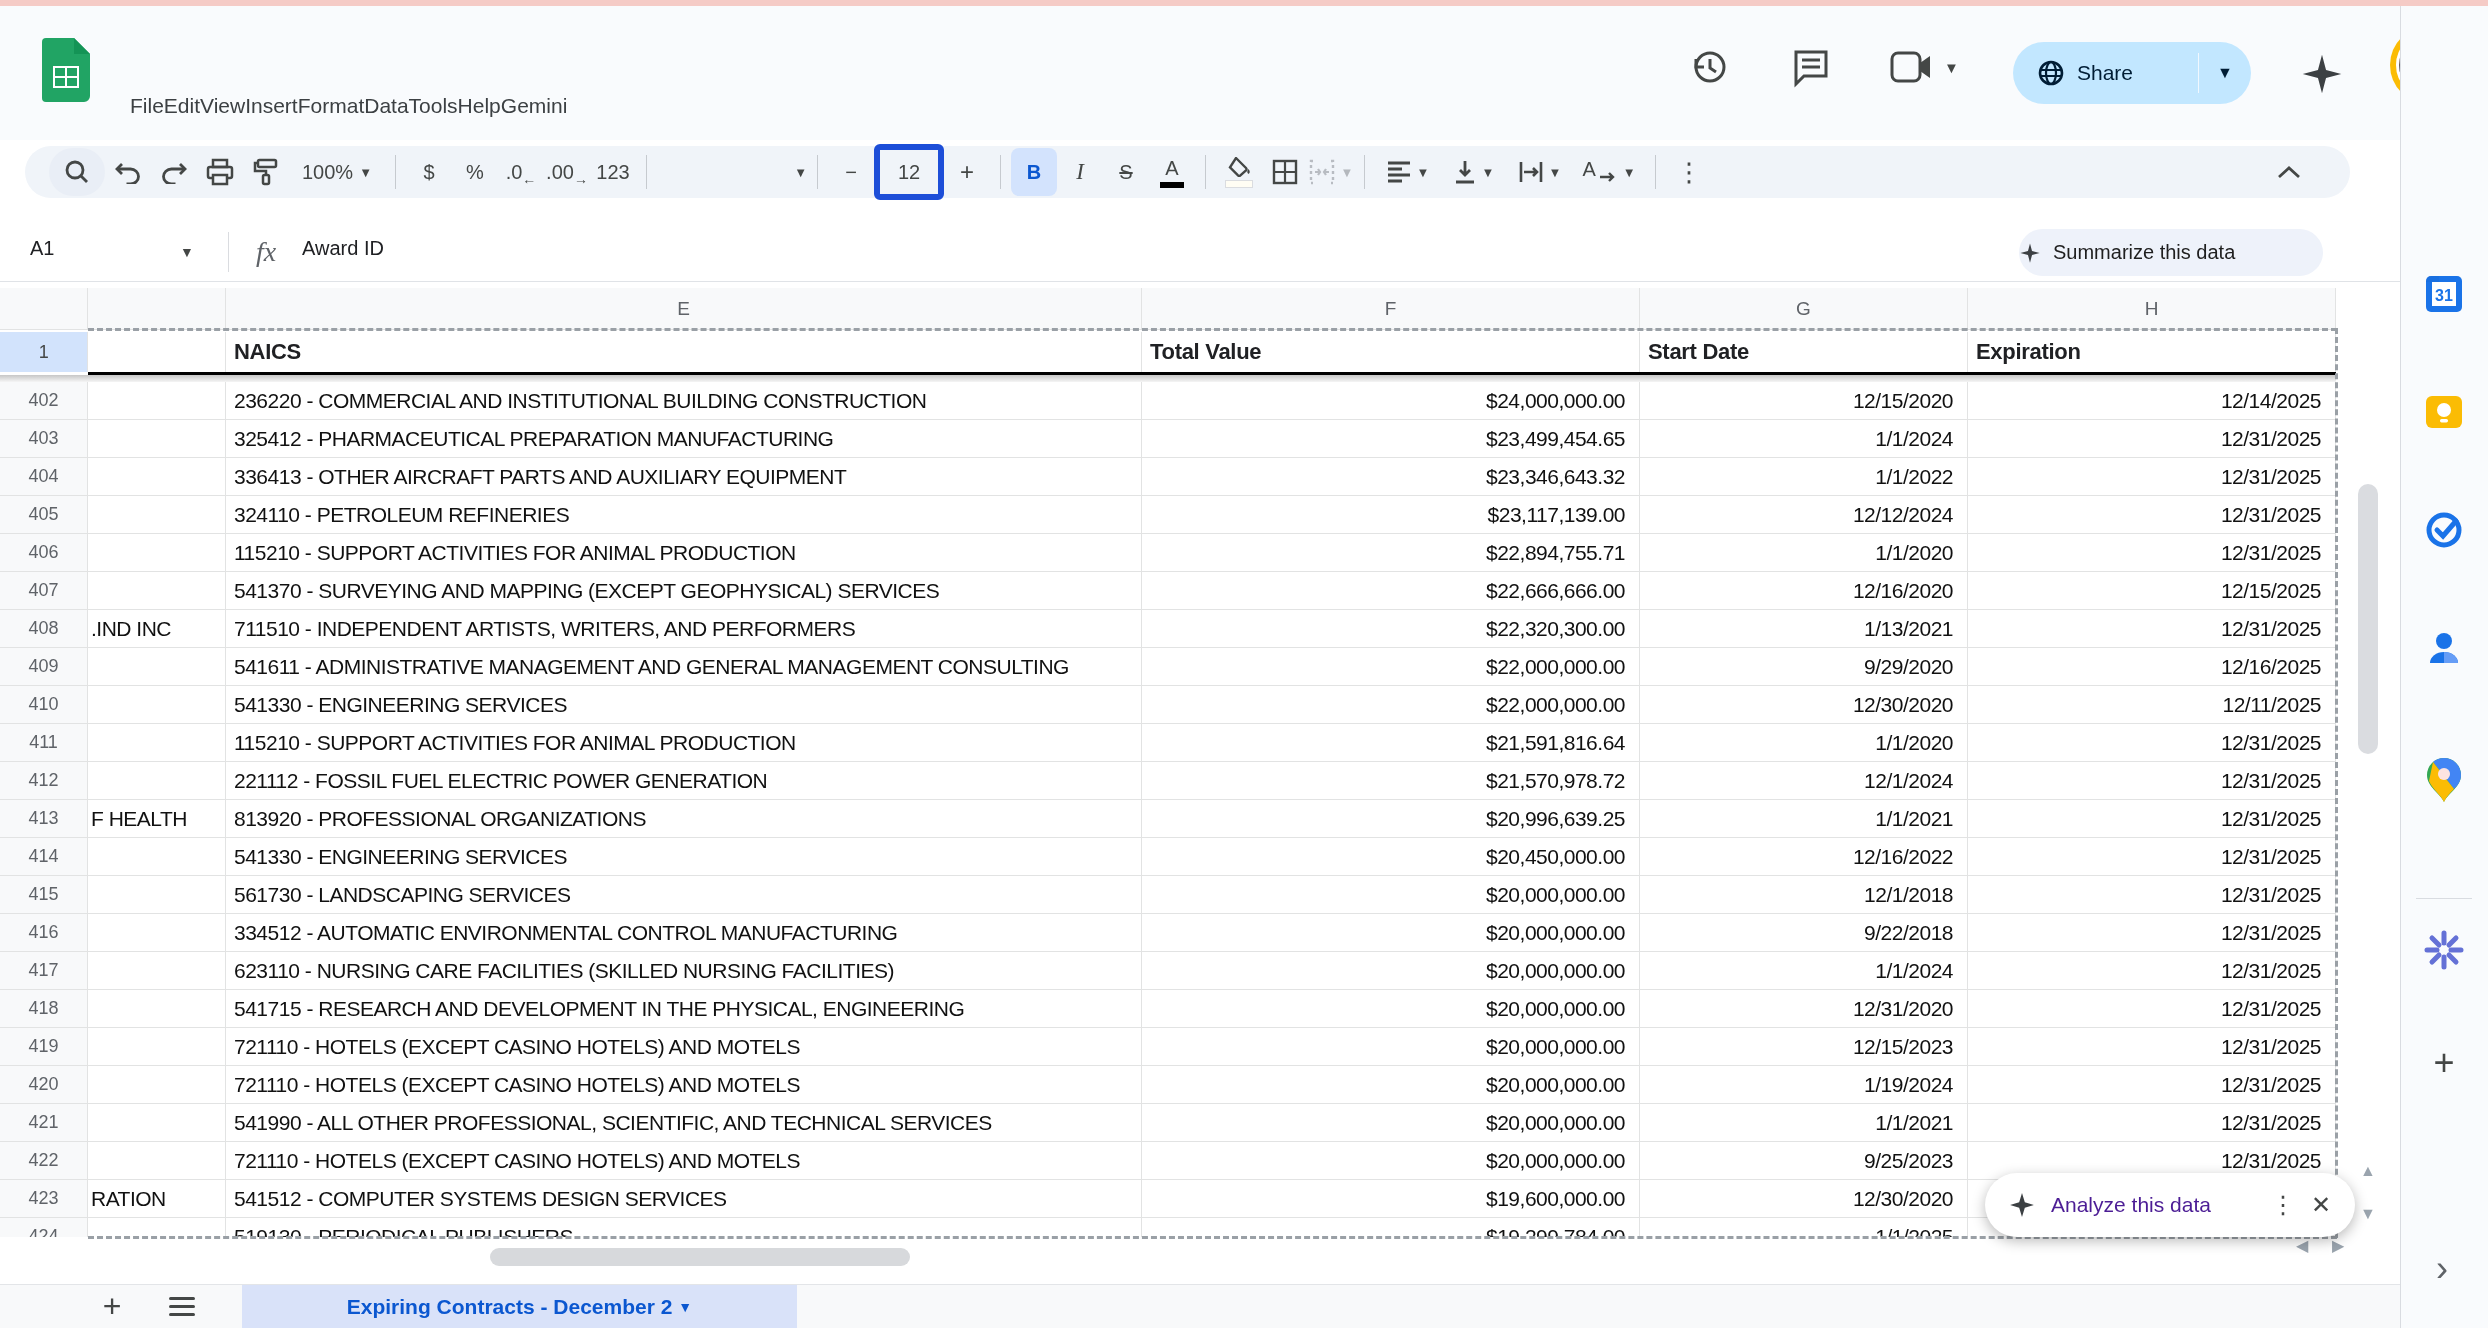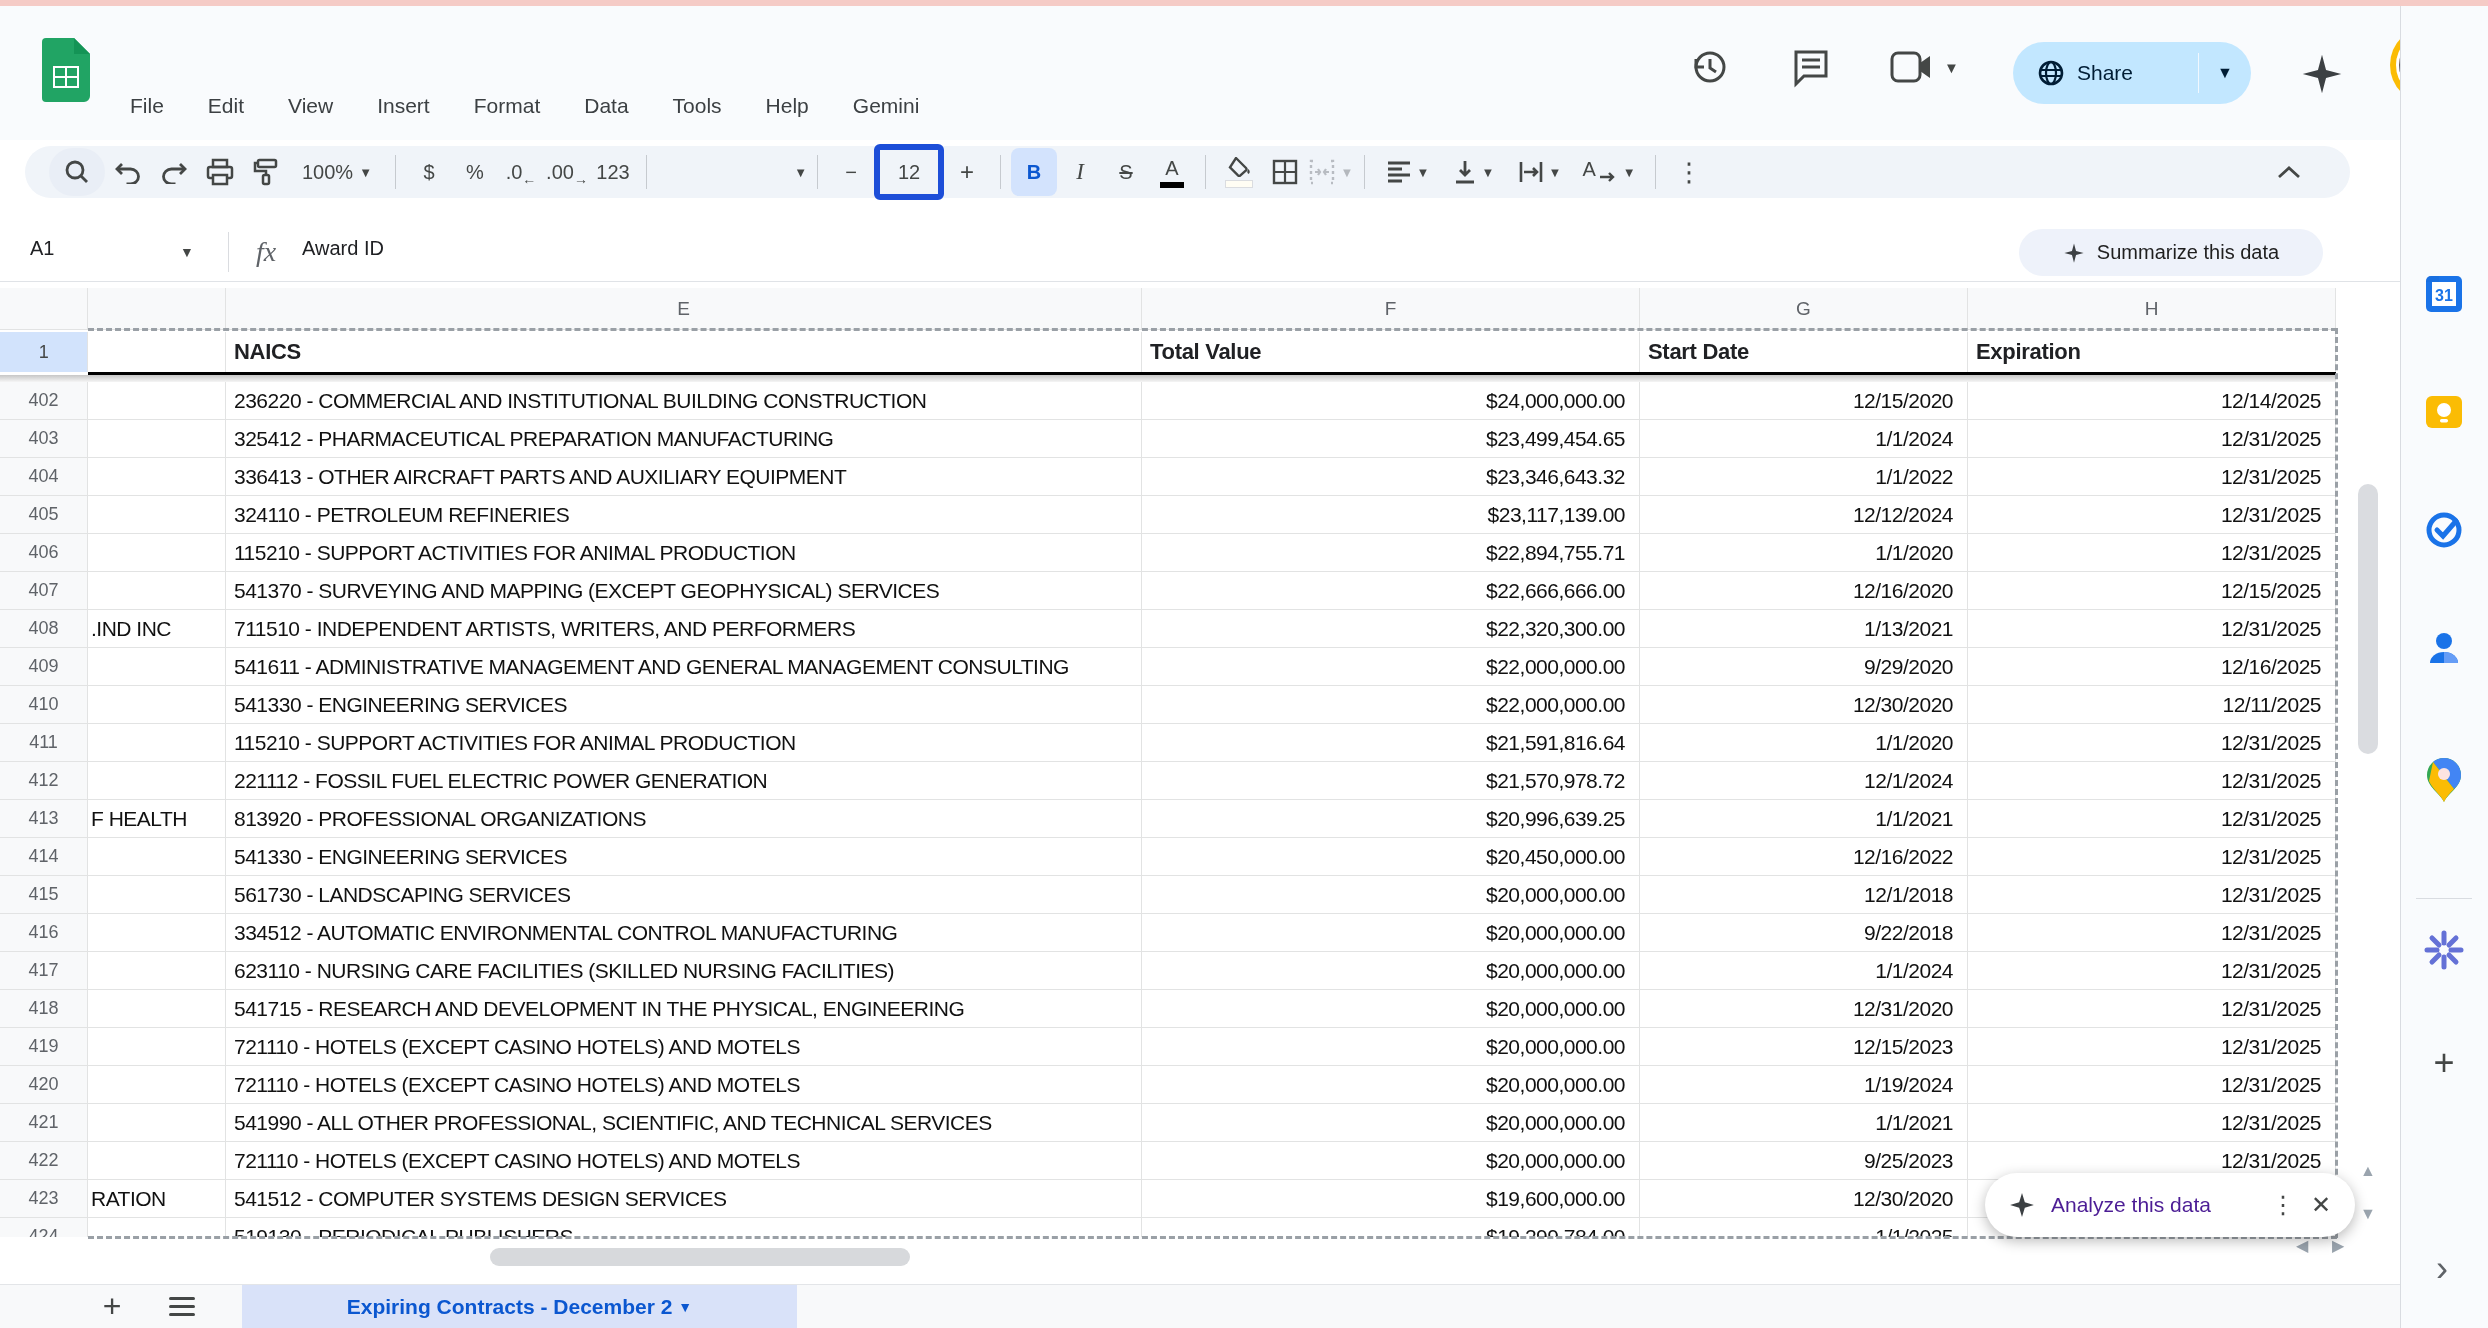--- a/index.html
+++ b/index.html
@@ -9,21 +9,21 @@
   svg{display:block}
 
   
   #topstrip{left:0;top:0;width:2488px;height:6px;background:#f5cbc6}
   #header{left:0;top:6px;width:2488px;height:134px;background:#f9fbfd}
   #logo{left:42px;top:32px}
   #title-row{left:132px;top:30px;height:44px;display:flex;align-items:center;gap:18px}
   #doc-title{font-size:30px;font-weight:500;color:#1f1f1f;letter-spacing:-0.3px}
   .badge{background:#1e8e3e;color:#fff;font-weight:700;font-size:18px;padding:5px 12px;border-radius:6px}
   .title-ico{color:#444746;font-size:30px;line-height:1}
-  #menu-row{left:130px;top:88px;display:flex;gap:44px;font-size:21px;color:#3c4043}
+  #menu-row{left:130px;top:88px;display:flex;font-size:21px;color:#3c4043}
   .menu-item{cursor:default}
   .hicon{color:#444746}
   #share-btn{left:2013px;top:36px;width:238px;height:62px;background:#c2e7ff;border-radius:31px;
              display:flex;align-items:center;color:#001d35}
   #share-main{display:flex;align-items:center;gap:12px;padding-left:24px;flex:1;font-size:21px;font-weight:500}
   #share-div{width:1px;height:40px;background:#f1f8ff}
   #share-arrow{width:52px;text-align:center;font-size:16px}
   #avatar{left:2390px;top:20px;width:78px;height:78px;border-radius:50%;
           background:conic-gradient(from -45deg,#ea4335 0 25%,#4285f4 0 50%,#34a853 0 75%,#fbbc04 0 100%);
           display:flex;align-items:center;justify-content:center}
@@ -46,21 +46,21 @@
   #tb-caret{margin-left:auto;margin-right:14px}
 
   
   #formulabar{left:0;top:222px;width:2488px;height:60px;background:#fff;border-bottom:1px solid #e0e3e7;box-sizing:border-box}
   #namebox{left:30px;top:15px;font-size:20px;color:#202124}
   #name-dd{left:180px;top:22px;font-size:14px;color:#444746}
   #fb-div{left:228px;top:10px;width:1px;height:40px;background:#dadce0}
   #fx{left:256px;top:14px;font-family:"Liberation Serif",serif;font-style:italic;font-size:28px;color:#5f6368}
   #fb-value{left:302px;top:15px;font-size:20px;color:#202124}
   #summarize{left:2019px;top:229px;width:304px;height:47px;background:#eef2fa;border-radius:24px;
-             display:flex;align-items:center;justify-content:center;gap:12px;font-size:20px;color:#1f1f1f}
+             display:flex;align-items:center;gap:12px;font-size:20px;color:#1f1f1f}
 
   
   .c-num{width:88px;flex:none}.c-d{width:138px;flex:none}.c-e{width:916px;flex:none}
   .c-f{width:498px;flex:none}.c-g{width:328px;flex:none}.c-h{width:368px;flex:none}
   #letter-row{left:0;top:288px;width:2336px;height:42px;display:flex;background:#f8f9fa;
               border-bottom:1px solid #e2e3e3;box-sizing:border-box}
   .letter{display:flex;align-items:center;justify-content:center;font-size:19px;color:#5f6368;
           border-right:1px solid #e2e3e3;box-sizing:border-box}
   #header-row{left:0;top:332px;width:2336px;height:40px;display:flex;background:#fff}
   .hcell{display:flex;align-items:center;font-weight:700;font-size:22px;letter-spacing:-0.3px;

